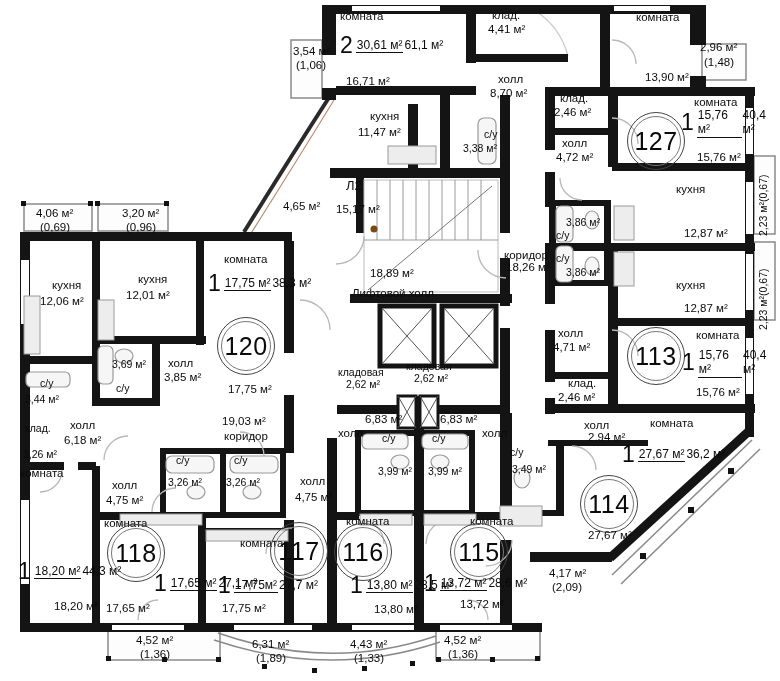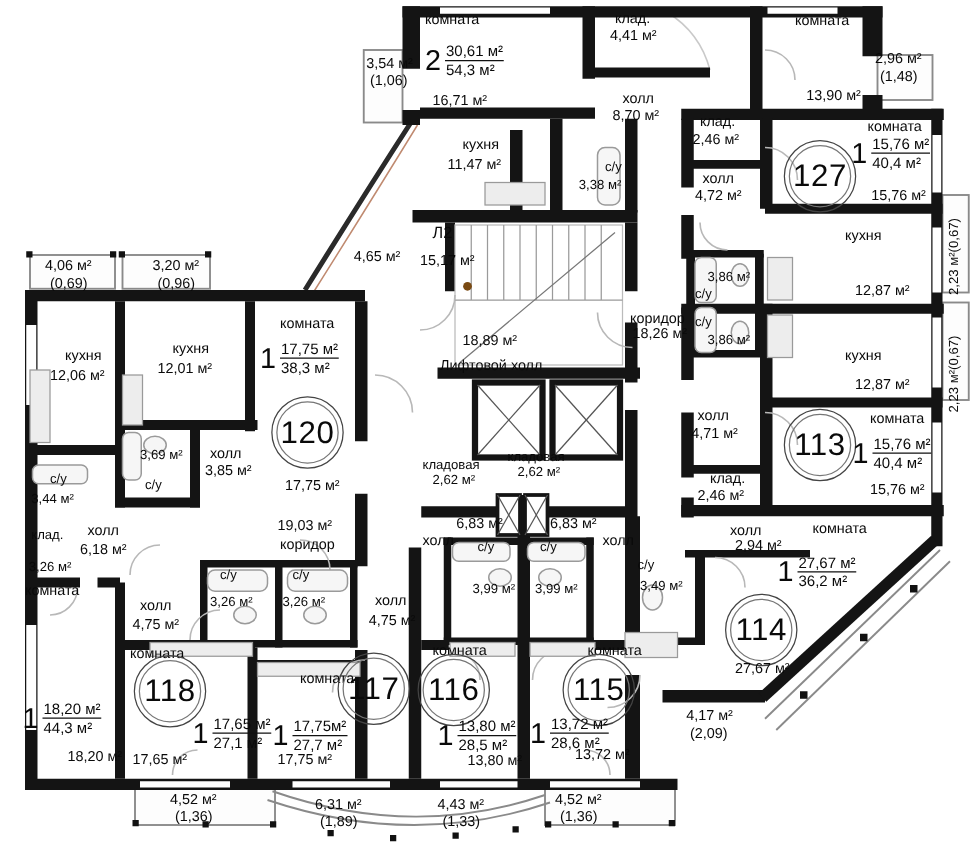--- a/index.html
+++ b/index.html
@@ -8,21 +8,21 @@
   svg.draw{position:absolute;left:0;top:0;}
   .lbl{position:absolute;font-size:11.5px;line-height:1.12;white-space:nowrap;}
   .sm{font-size:10.5px;}
   .rot{transform:rotate(-90deg);transform-origin:0 0;}
   .circle{position:absolute;width:56px;height:56px;border:1.5px solid #444;border-radius:50%;
           display:flex;align-items:center;justify-content:center;background:transparent;}
   .circle::before{content:"";position:absolute;inset:3px;border:1px solid #777;border-radius:50%;}
   .circle span{font-size:25px;letter-spacing:.5px;}
   .frac{position:absolute;display:flex;align-items:center;gap:3px;}
   .frac .cnt{font-size:23px;line-height:1;}
-  .frac .stack{display:inline-flex;flex-direction:column;font-size:12px;line-height:1.2;}
+  .frac .stack{display:inline-flex;flex-direction:row;font-size:12px;line-height:1.2;}
   .frac .stack .t{border-bottom:1.3px solid #111;padding:0 1px;}
   .frac .stack .b{padding:0 1px;}
 </style>
 </head>
 <body>
 
 <div class="plan">
 
 <svg class="draw" width="780" height="681" viewBox="0 0 780 681">
 
@@ -269,21 +269,21 @@
 <div class="lbl sm" style="left:338px;top:367px">кладовая</div>
 <div class="lbl sm" style="left:346px;top:379px">2,62 м²</div>
 <div class="lbl sm" style="left:406px;top:361px">кладовая</div>
 <div class="lbl sm" style="left:414px;top:373px">2,62 м²</div>
 
 <div class="lbl" style="left:340px;top:10px">комната</div>
 <div class="frac" style="left:340px;top:34px">
   <span class="cnt">2</span>
   <span class="stack">
         <span class="t">30,61 м²</span>
-        <span class="b">54,3 м²</span>
+        <span class="b">61,1 м²</span>
       </span>
 </div>
 <div class="lbl" style="left:346px;top:75px">16,71 м²</div>
 <div class="lbl" style="left:293px;top:45px">3,54 м²</div>
 <div class="lbl" style="left:296px;top:59px">(1,06)</div>
 <div class="lbl" style="left:492px;top:9px">клад.</div>
 <div class="lbl" style="left:488px;top:23px">4,41 м²</div>
 <div class="lbl" style="left:636px;top:11px">комната</div>
 <div class="lbl" style="left:700px;top:41px">2,96 м²</div>
 <div class="lbl" style="left:704px;top:56px">(1,48)</div>

